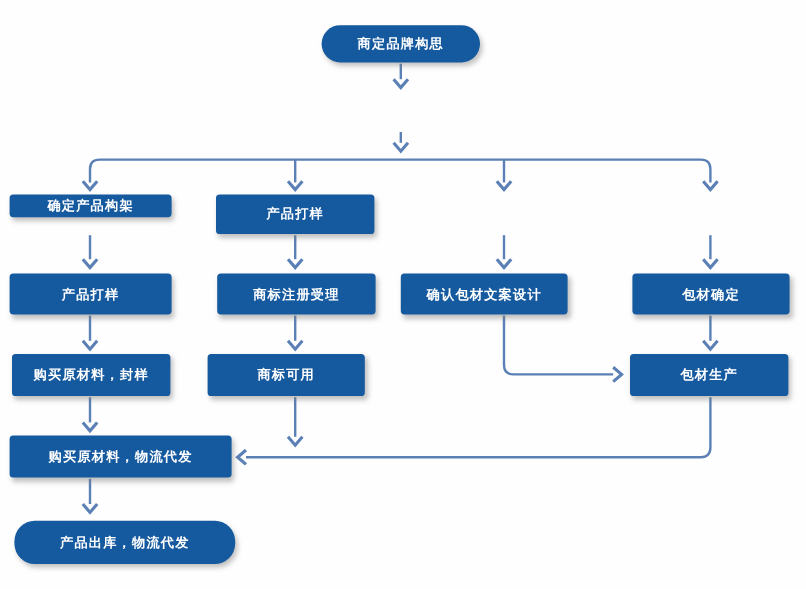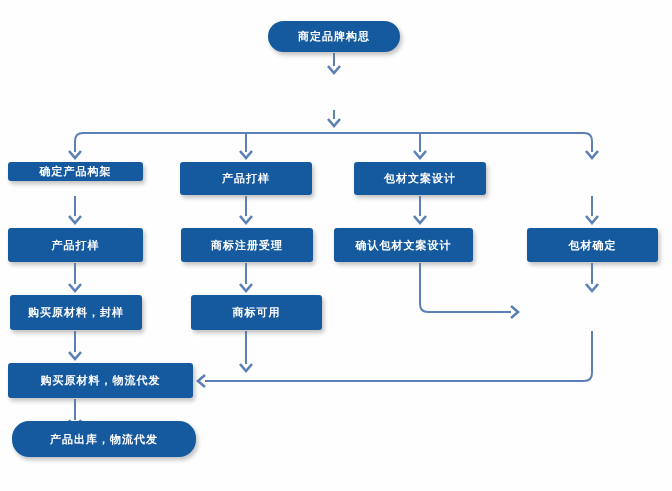--- a/index.html
+++ b/index.html
@@ -79,33 +79,33 @@
     <polyline class="ah" points="69,420 75,427 81,420"></polyline>
   </svg>
 
   <div class="node pill" style="left:268px;top:21px;width:132px;height:31px">商定品牌构思</div>
 
 
   <div class="node" style="left:8px;top:162px;width:135px;height:19px">确定产品构架</div>
 
   <div class="node" style="left:180px;top:162px;width:132px;height:33px">产品打样</div>
 
-  <div class="node" style="left:354px;top:162px;width:132px;height:33px">包材文案设计</div>
 
 
   <div class="node" style="left:8px;top:228px;width:135px;height:34px">产品打样</div>
 
   <div class="node" style="left:181px;top:228px;width:132px;height:34px">商标注册受理</div>
 
   <div class="node" style="left:334px;top:228px;width:139px;height:34px">确认包材文案设计</div>
 
   <div class="node" style="left:527px;top:228px;width:131px;height:34px">包材确定</div>
 
   <div class="node" style="left:10px;top:295px;width:132px;height:35px">购买原材料，封样</div>
 
-  <div class="node" style="left:191px;top:295px;width:131px;height:35px">商标可用</div>
+  <div class="node" style="left:173px;top:295px;width:131px;height:35px">商标可用</div>
 
+  <div class="node" style="left:525px;top:295px;width:132px;height:35px">包材生产</div>
 
   <div class="node" style="left:8px;top:363px;width:185px;height:35px">购买原材料，物流代发</div>
 
-  <div class="node pill" style="left:12px;top:421px;width:184px;height:36px">产品出库，物流代发</div>
+  <div class="node pill" style="left:12px;top:434px;width:184px;height:36px">产品出库，物流代发</div>
 
 </div>
 
 </body></html>

